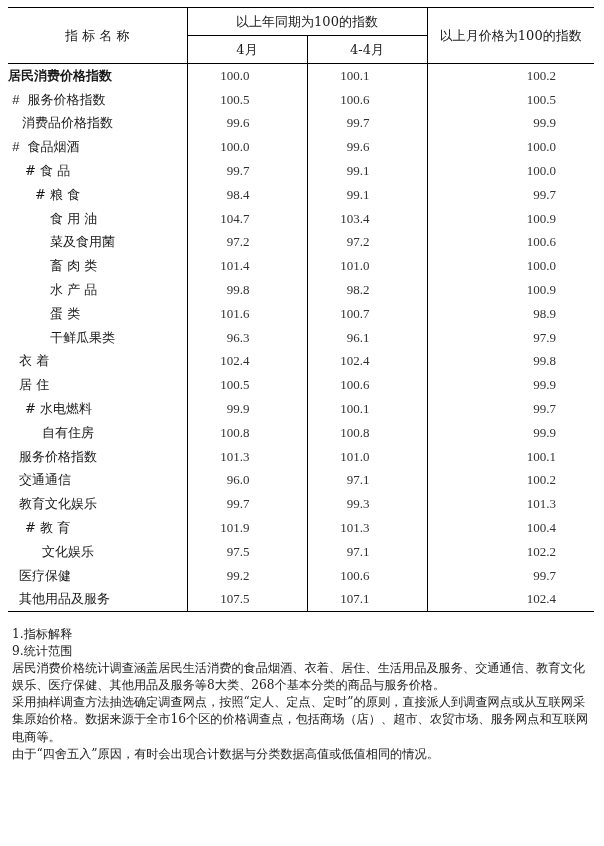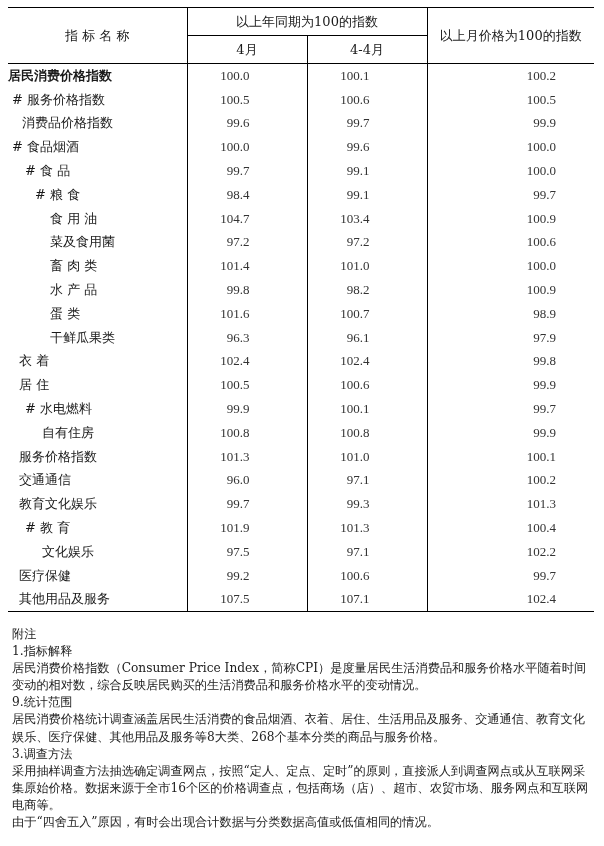--- a/index.html
+++ b/index.html
@@ -24,21 +24,21 @@
   .bl { border-left: 1px solid #000; }
   .bb { border-bottom: 1px solid #000; }
   .tbl tbody td { height: 23.8px; font-size: 13px; vertical-align: middle; white-space: nowrap; }
   .tbl tbody tr:last-child td { border-bottom: 1.5px solid #000; }
   .name { text-align: left; }
   .name.bold { font-weight: bold; font-family: "DejaVu Sans", "Liberation Sans", sans-serif; }
   .num { text-align: right; font-family: "Liberation Serif", "DejaVu Serif", serif; font-size: 13.5px; color: #333; }
   .n1 { padding-right: 57px !important; }
   .n2 { padding-right: 57px !important; }
   .n3 { padding-right: 38px !important; }
-  .ind0 { padding-left: 4px !important; }
+  .ind0 { padding-left: 4px !important; font-family: Liberation Mono, monospace; }
   .ind2 { padding-left: 17px !important; }
   .ind2b { padding-left: 14px !important; }
   .ind3 { padding-left: 27px !important; }
   .ind4 { padding-left: 42px !important; }
   .ind1b { padding-left: 11px !important; }
   .ind2c { padding-left: 34px !important; }
   .notes {
     position: absolute; left: 12px; top: 626px; width: 584px;
     font-size: 12.2px; line-height: 17.1px; color: #222;
   }
@@ -201,21 +201,18 @@
     <tr>
       <td class="name ind1b">其他用品及服务</td>
       <td class="num n1 bl">107.5</td>
       <td class="num n2 bl">107.1</td>
       <td class="num n3 bl">102.4</td>
     </tr>
   </tbody>
 </table>
 
 <div class="notes">
-  <p>附注</p>
   <p>1.指标解释</p>
-  <p>居民消费价格指数（Consumer Price Index，简称CPI）是度量居民生活消费品和服务价格水平随着时间变动的相对数，综合反映居民购买的生活消费品和服务价格水平的变动情况。</p>
   <p>9.统计范围</p>
   <p>居民消费价格统计调查涵盖居民生活消费的食品烟酒、衣着、居住、生活用品及服务、交通通信、教育文化娱乐、医疗保健、其他用品及服务等8大类、268个基本分类的商品与服务价格。</p>
-  <p>3.调查方法</p>
   <p>采用抽样调查方法抽选确定调查网点，按照“定人、定点、定时”的原则，直接派人到调查网点或从互联网采集原始价格。数据来源于全市16个区的价格调查点，包括商场（店）、超市、农贸市场、服务网点和互联网电商等。</p>
   <p>由于“四舍五入”原因，有时会出现合计数据与分类数据高值或低值相同的情况。</p>
 </div>
 
 </body></html>

